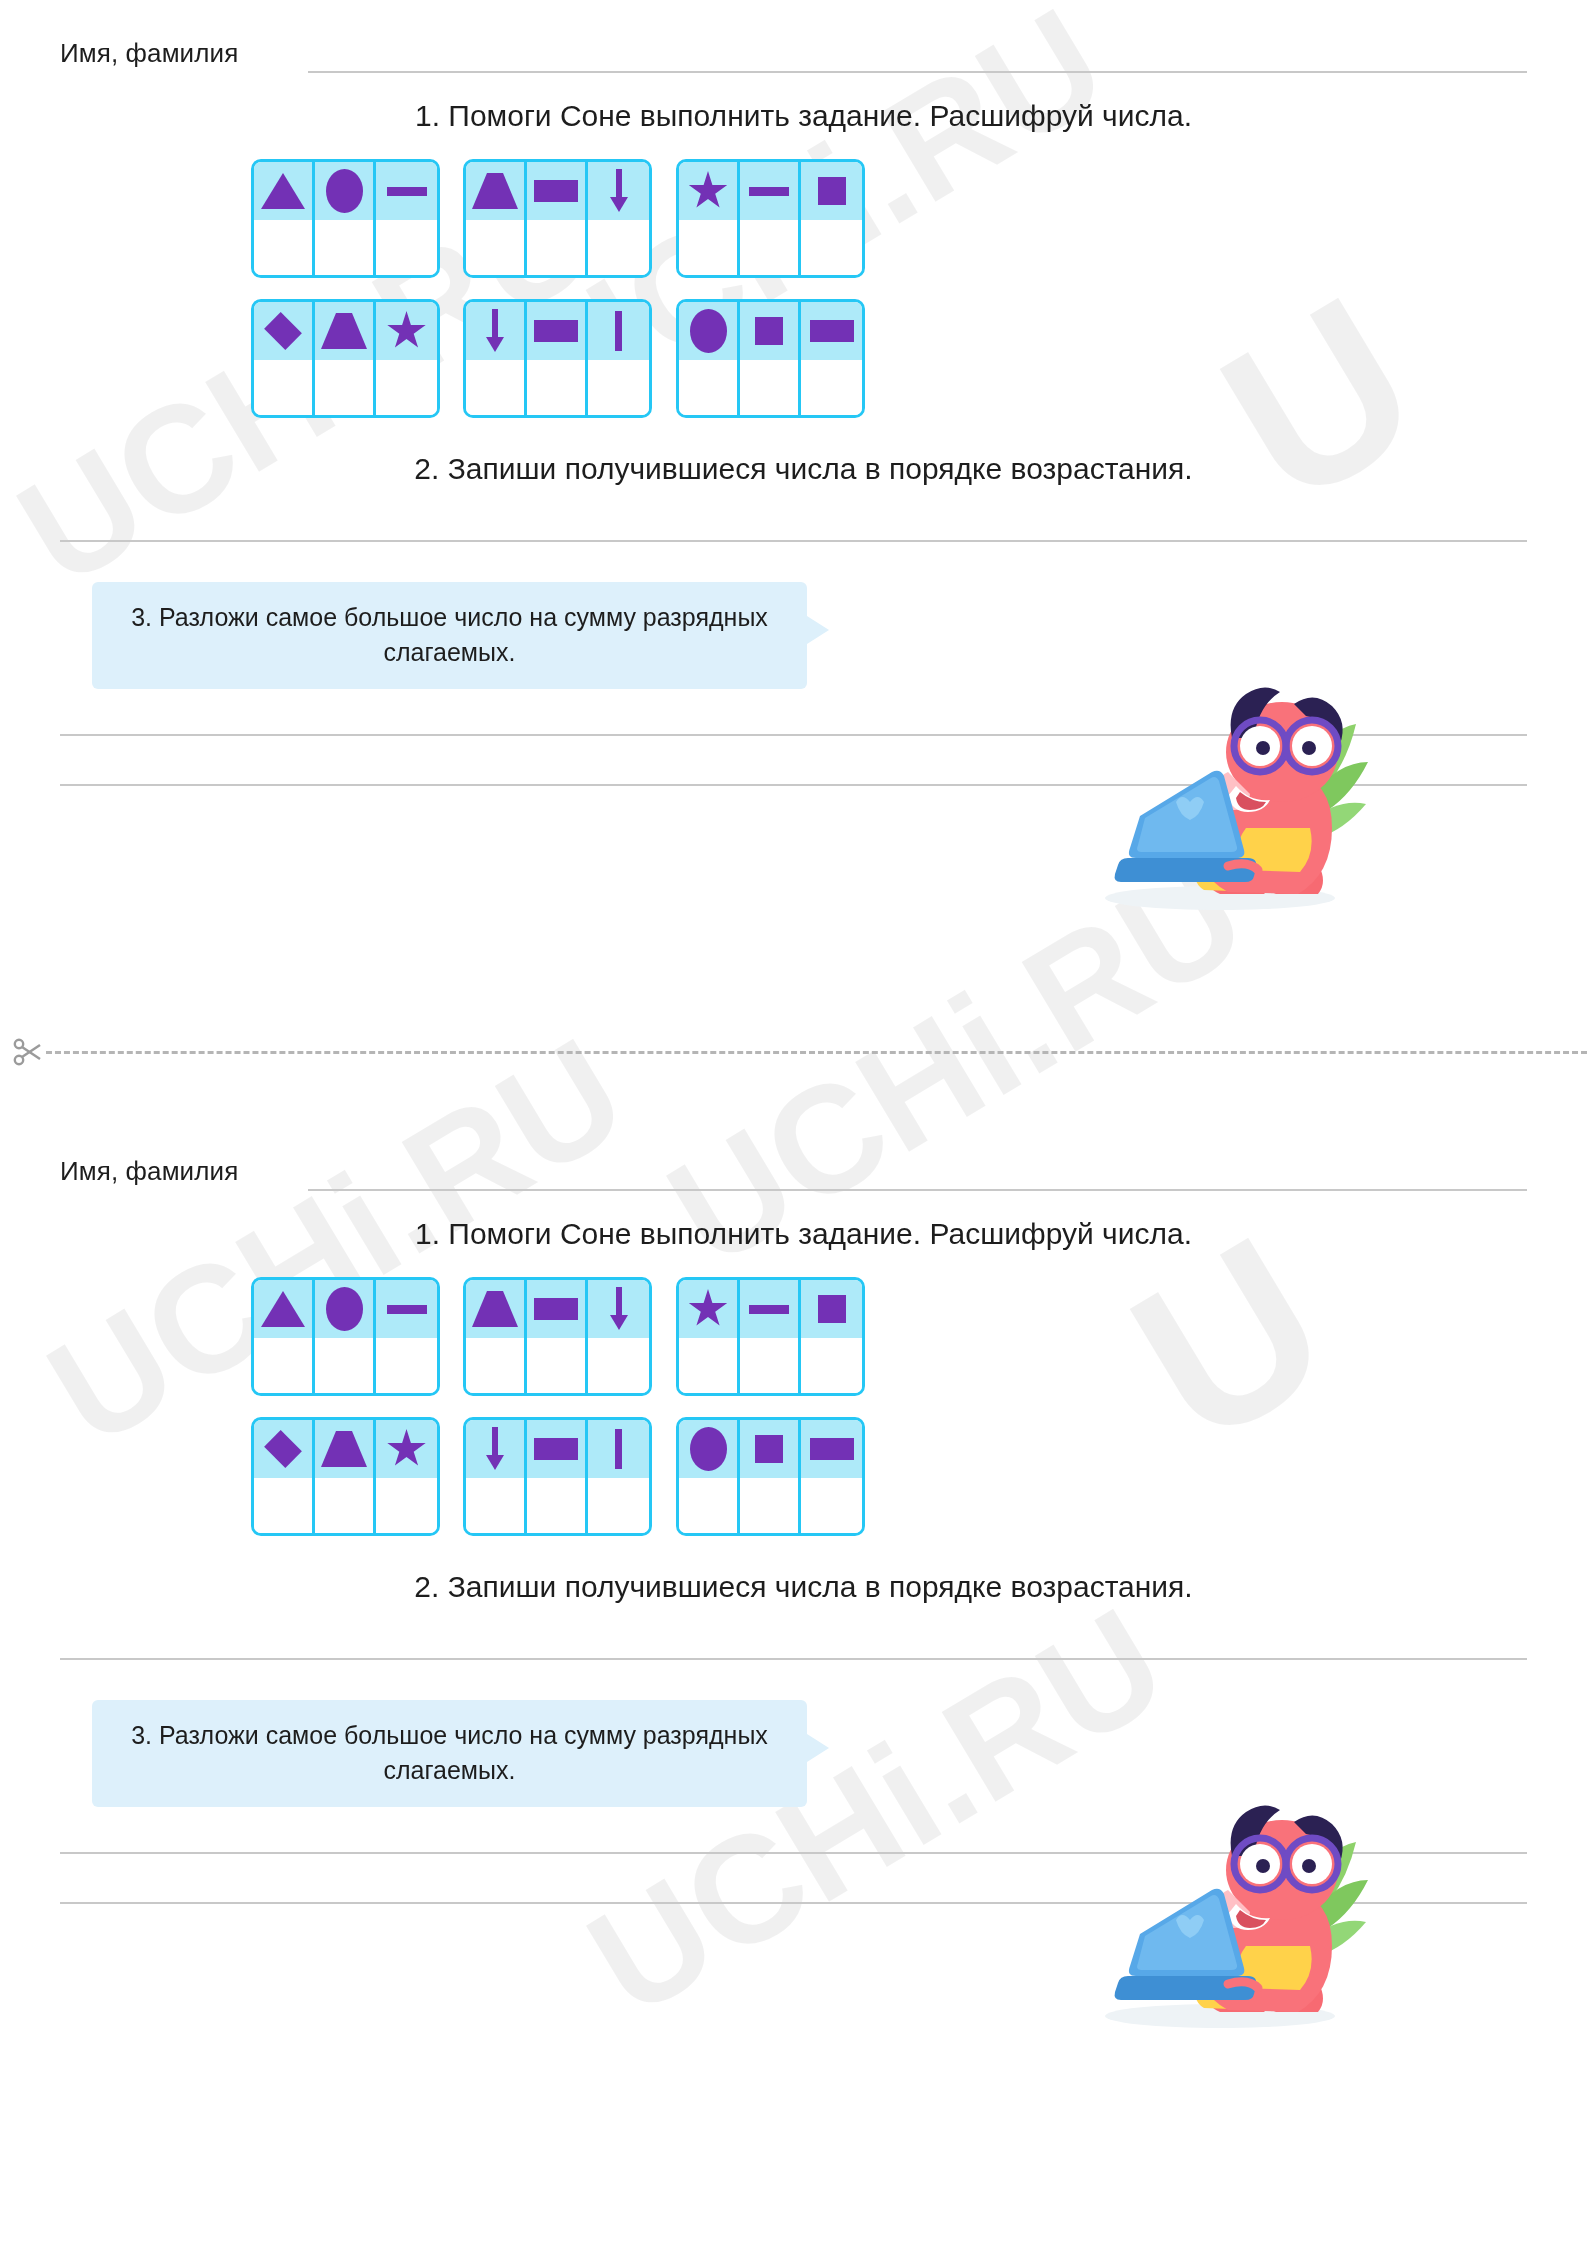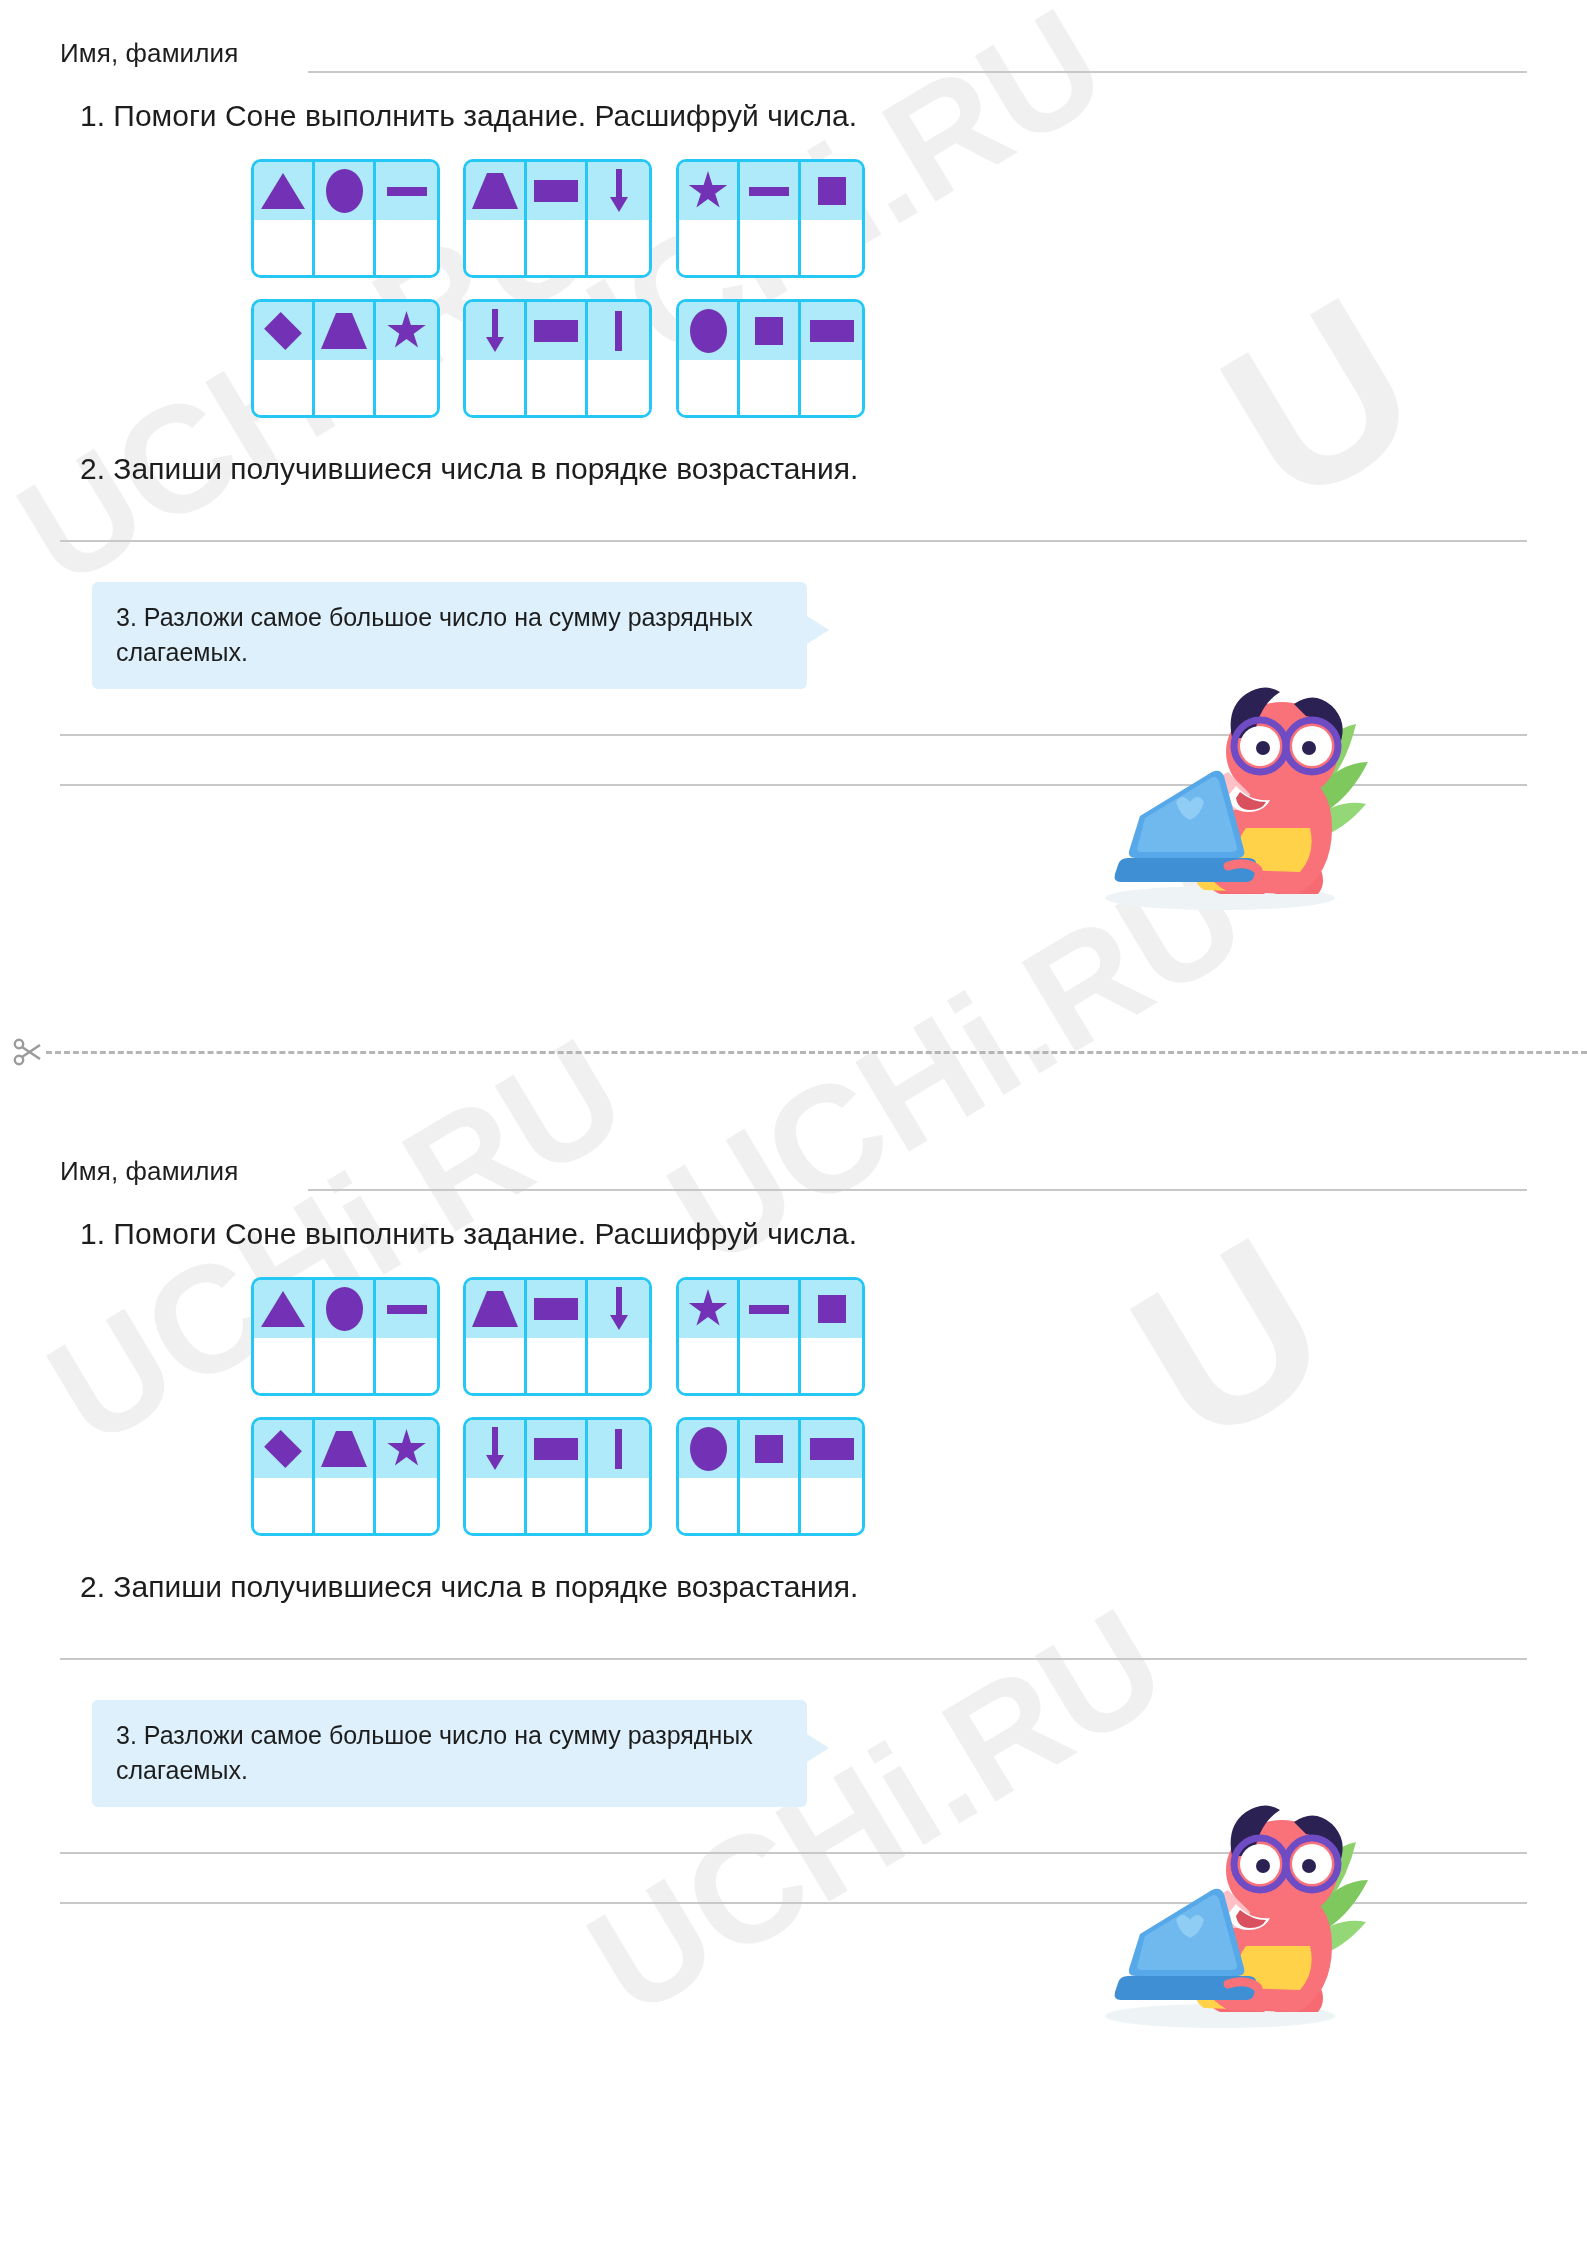--- a/index.html
+++ b/index.html
@@ -18,21 +18,21 @@
   }
   .wm-a{font-size:152px;left:-10px;top:470px;transform:rotate(-31deg);}
   .wm-b{font-size:152px;left:500px;top:300px;transform:rotate(-31deg);}
   .wm-c{font-size:152px;left:20px;top:1330px;transform:rotate(-31deg);}
   .wm-d{font-size:152px;left:640px;top:1150px;transform:rotate(-31deg);}
   .wm-e{font-size:230px;left:1090px;top:1270px;transform:rotate(-31deg);}
   .wm-f{font-size:230px;left:1180px;top:330px;transform:rotate(-31deg);}
   .wm-g{font-size:152px;left:560px;top:1900px;transform:rotate(-31deg);}
 
   
-  .sheet{position:absolute;left:0;right:0;z-index:2;}
+  .sheet{position:absolute;left:0;right:0;z-index:2;text-align:center;}
   #sheet-1{top:0;}
   #sheet-2{top:1118px;}
 
   
   .name-row{position:relative;height:46px;margin-left:60px;margin-right:60px;}
   .name-label{
     position:absolute;left:0;top:0;font-size:26px;color:#1d1d1d;
     letter-spacing:.1px;white-space:nowrap;
   }
   .name-rule{

